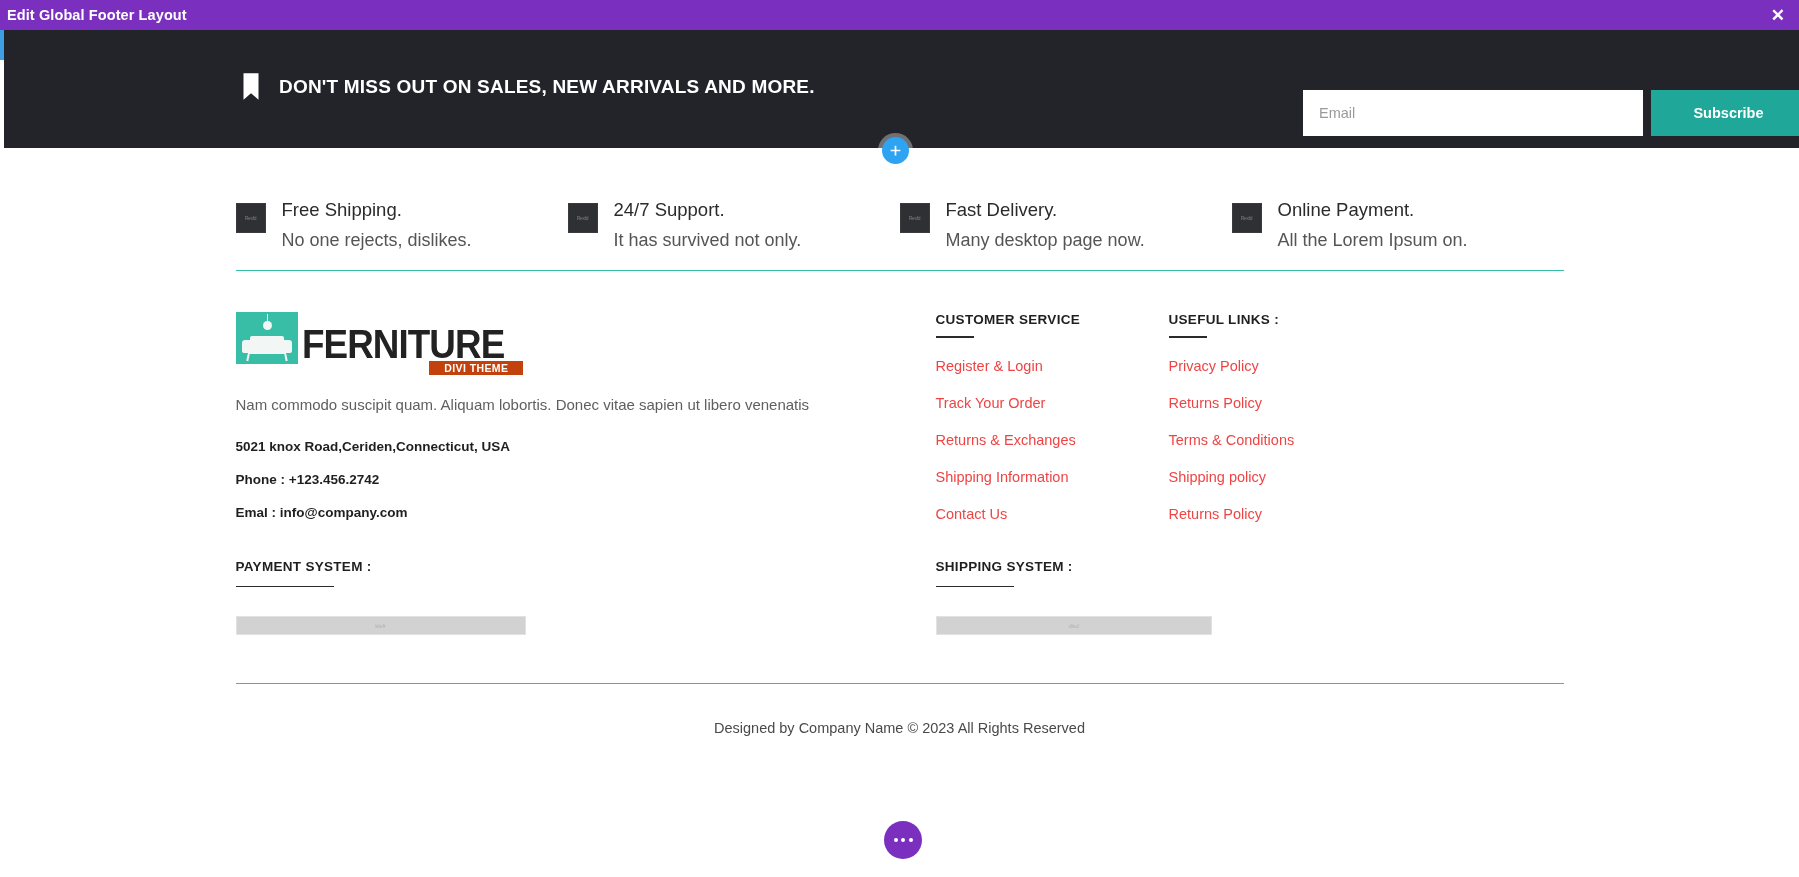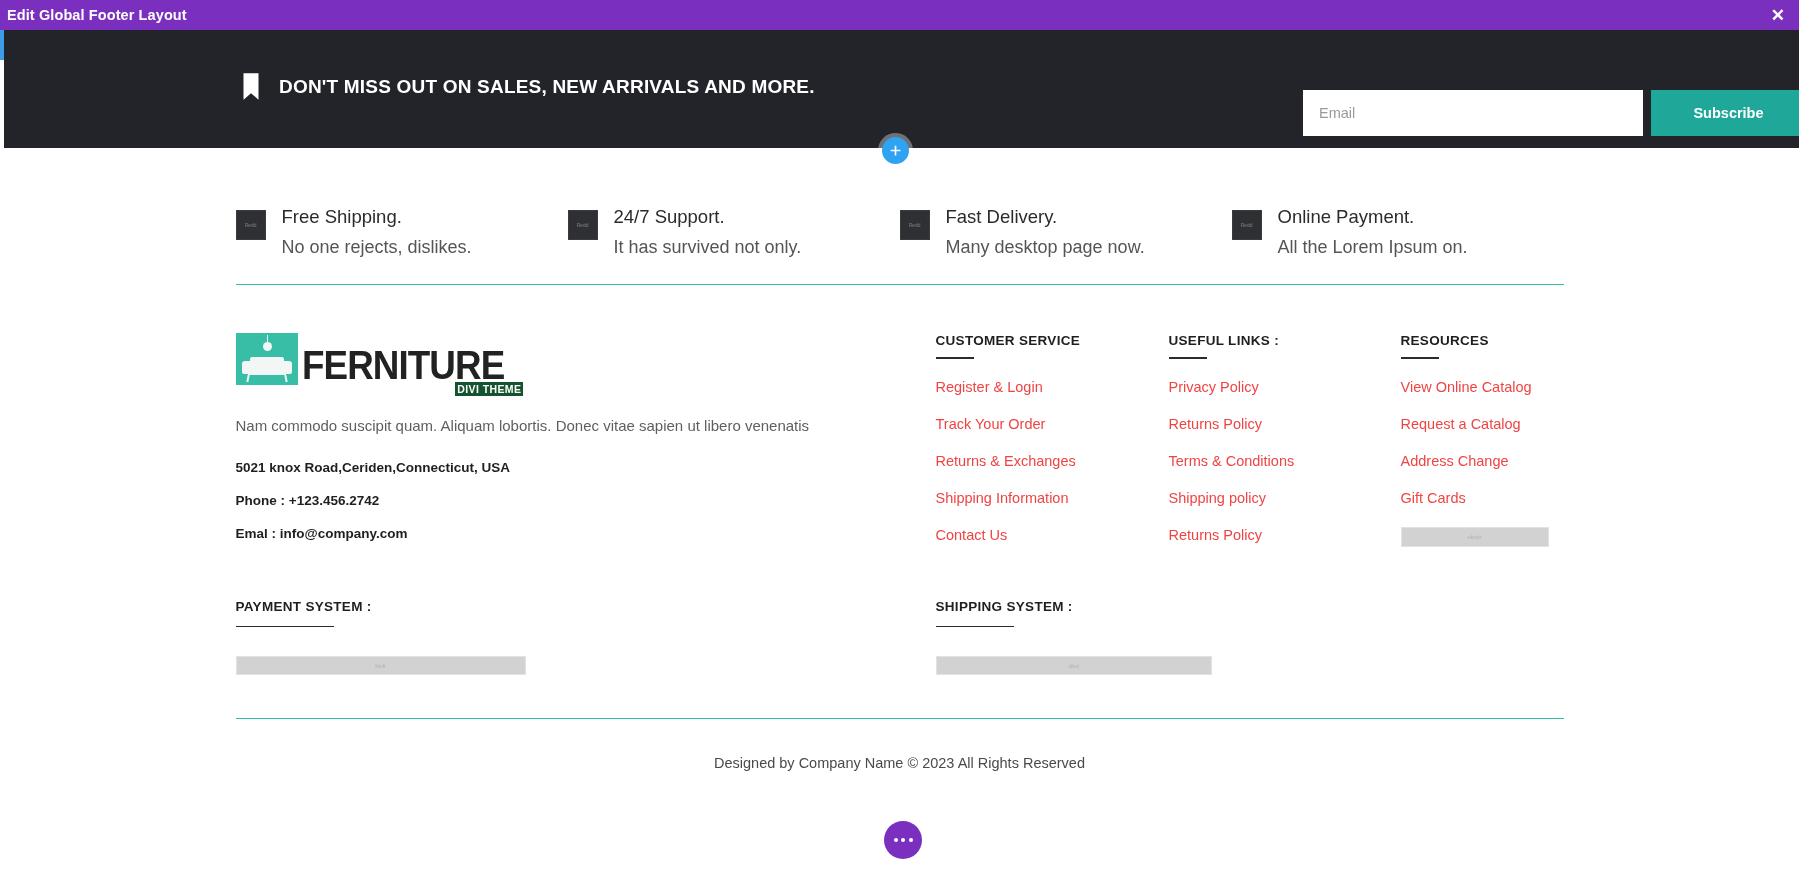--- a/index.html
+++ b/index.html
@@ -75,21 +75,21 @@
     position: absolute; left: 882px; top: 137px;
     width: 27px; height: 27px; border-radius: 50%;
     background: #2ea3f2; cursor: pointer;
     display: flex; align-items: center; justify-content: center;
     box-shadow: 0 0 0 4px rgba(255,255,255,.35);
   }
   .add-section-btn svg { width: 13px; height: 13px; fill: #ffffff; display: block; }
 
   
   .page { position: absolute; left: 0; top: 148px; width: 1799px; }
-  .container { position: relative; margin: 16px auto; width: 1328px; }
+  .container { position: relative; margin: 9px auto; width: 1328px; }
 
   
   .features {
     position: relative; height: 104px;
     display: flex; padding-top: 42px;
   }
   .feature { width: 25%; display: flex; gap: 16px; align-items: flex-start; }
   .ph-square {
     width: 30px; height: 30px; background: #2f3033;
     flex: 0 0 30px; margin-top: 4px;
@@ -118,23 +118,23 @@
   .logo-mark .leg-r { position: absolute; left: 49px; top: 42px; width: 2px; height: 7px; background: #f2f7f6; transform: rotate(-12deg); }
   .logo-text-wrap { position: relative; margin-left: 4px; }
   .logo-word {
     font-size: 40px; font-weight: bold; color: #222;
     letter-spacing: -1px; line-height: 1;
     font-family: "Liberation Sans", sans-serif;
     transform: scaleX(.92); transform-origin: left bottom;
   }
   .logo-badge {
     position: absolute; right: -2px; bottom: -11px;
-    background: #14532d; color: #ffffff;
+    background: #c2410c; color: #ffffff;
     font-size: 10.5px; font-weight: bold; letter-spacing: .4px;
-    padding: 1px 2px;
+    padding: 1px 15px;
   }
   .brand-desc {
     margin-top: 29px; font-size: 15px; color: #5f5f5f;
     line-height: 1.62; width: 595px;
   }
   .brand-contact { margin-top: 22px; }
   .brand-contact div {
     font-size: 13.5px; color: #1f1f1f; font-weight: bold;
     margin-bottom: 18px;
   }
@@ -155,21 +155,21 @@
   }
   .ph-bar {
     background: #d2d2d2; height: 20px;
     display: flex; align-items: center; justify-content: center;
     border: 1px solid #e2e2e2;
   }
   .ph-bar span { font-size: 6px; color: #b3b3b3; letter-spacing: -.2px; }
 
   
   .sys-row { position: relative; height: 115px; }
-  .sys-col { position: absolute; top: 12px; }
+  .sys-col { position: absolute; top: 0; }
   .sys-col.s1 { left: 0; }
   .sys-col.s2 { left: 700px; }
   .sys-col.s3 { left: 1047px; }
   .sys-head {
     font-size: 13.5px; font-weight: bold; color: #1f1f1f;
     letter-spacing: .3px; white-space: nowrap;
   }
   .sys-rule { height: 1px; background: #2b2b2b; margin-top: 12px; }
   .sys-rule.w1 { width: 98px; }
   .sys-rule.w2 { width: 78px; }
@@ -358,33 +358,20 @@
         <div class="col-rule"></div>
         <div class="col-links">
           <a href="#">Privacy Policy</a>
           <a href="#">Returns Policy</a>
           <a href="#">Terms &amp; Conditions</a>
           <a href="#">Shipping policy</a>
           <a href="#">Returns Policy</a>
         </div>
       </div>
 
-      <div class="link-col c3">
-        <div class="col-head">RESOURCES</div>
-        <div class="col-rule"></div>
-        <div class="col-links">
-          <a href="#">View Online Catalog</a>
-          <a href="#">Request a Catalog</a>
-          <a href="#">Address Change</a>
-          <a href="#">Gift Cards</a>
-          <div class="ph-bar" style="width:148px;">
-            <span>ekrdn</span>
-          </div>
-        </div>
-      </div>
 
     </div>
   </div>
 
   <div class="container">
     <div class="sys-row">
 
       <div class="sys-col s1">
         <div class="sys-head">PAYMENT SYSTEM :</div>
         <div class="sys-rule w1"></div>

